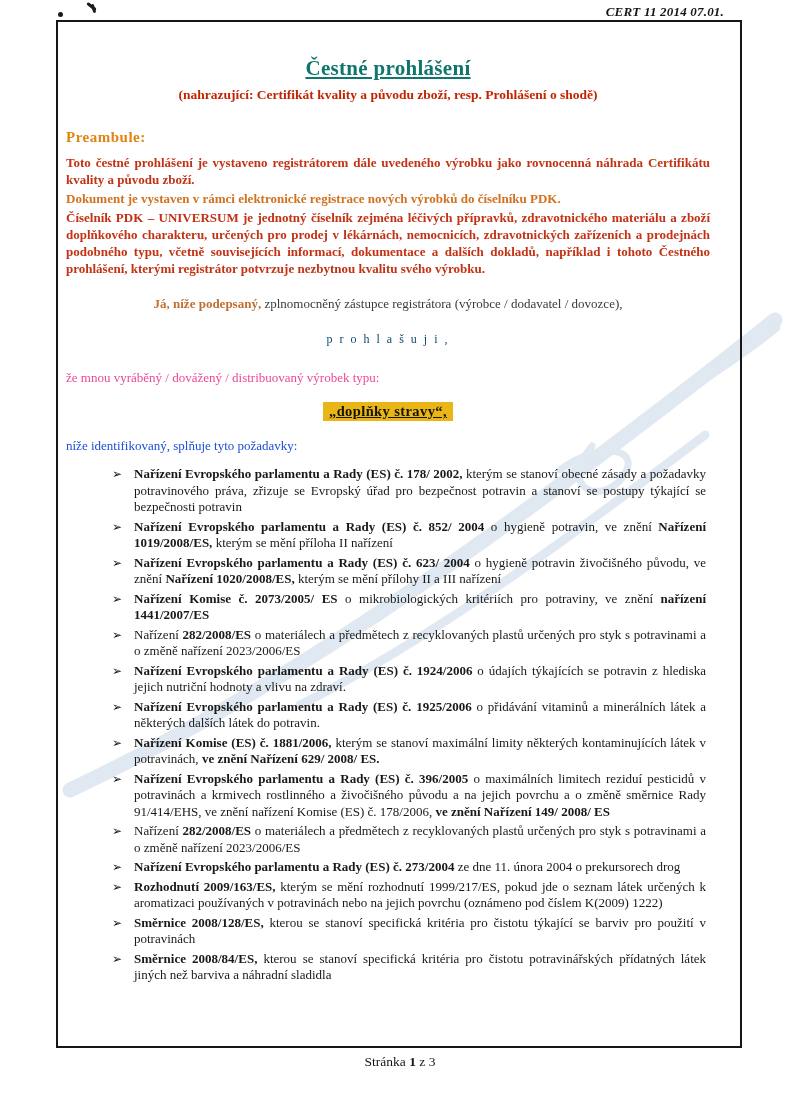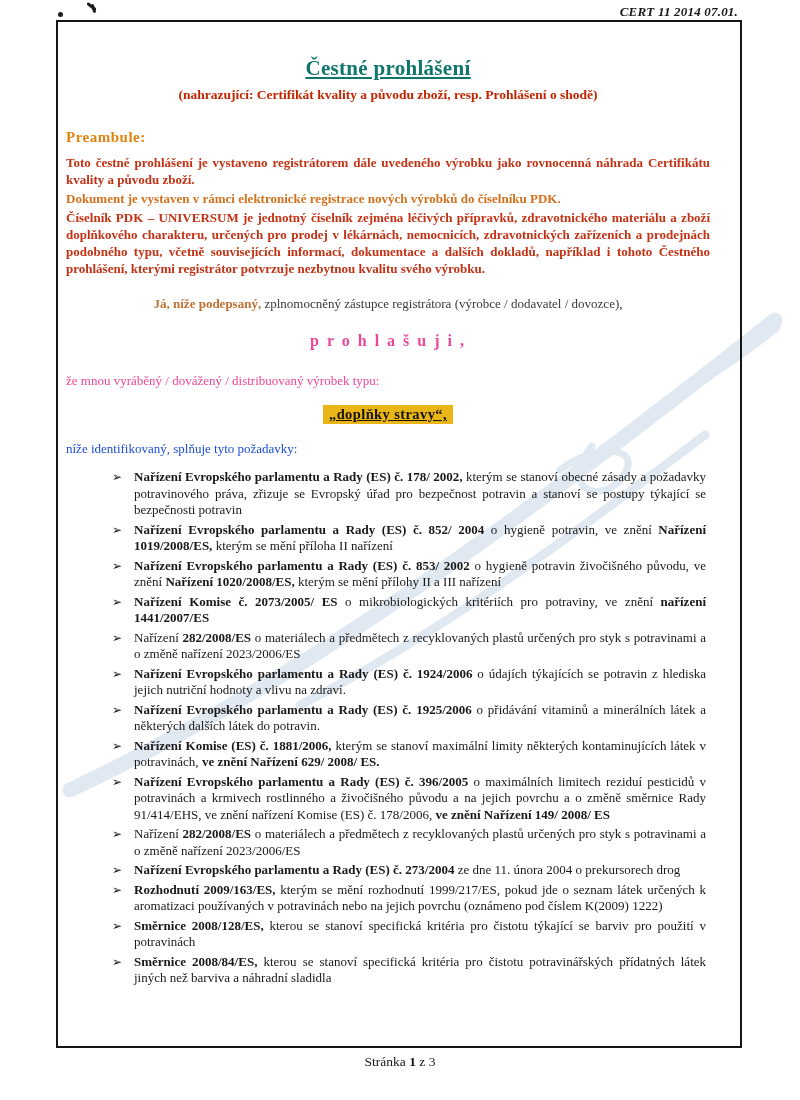--- a/index.html
+++ b/index.html
@@ -11,21 +11,21 @@
     color:#1e1e1e;
     overflow:hidden;
   }
   
   .artifact{position:absolute;background:#1b1b1b;}
   .a1{left:86px;top:5px;width:11px;height:3px;transform:rotate(38deg);border-radius:2px;}
   .a1b{left:92px;top:4px;width:3px;height:9px;transform:rotate(-18deg);border-radius:2px;}
   .a2{left:58px;top:12px;width:5px;height:5px;border-radius:50%;}
   
   .doc-code{
-    position:absolute;top:4px;right:62px;
+    position:absolute;top:4px;right:76px;
     font-size:13px;font-weight:bold;font-style:italic;
     color:#151515;letter-spacing:.2px;
   }
   
   .frame{
     position:absolute;left:56px;top:20px;width:686px;height:1028px;
     border:2px solid #161616;box-sizing:border-box;
     padding:34px 30px 0 8px;
   }
   .doc-title{
@@ -40,21 +40,21 @@
   .preamble-heading{
     font-size:15px;font-weight:bold;color:#e2830f;
     letter-spacing:.5px;margin:0 0 8px 0;
   }
   .preamble p{margin:0 0 2px 0;font-size:13px;font-weight:bold;line-height:17px;text-align:justify;}
   .pre-red{color:#c33214;}
   .pre-orange{color:#d2711e;}
   .intro-line{margin:18px 0 0 0;text-align:center;font-size:13px;line-height:17px;}
   .intro-lead{color:#c07030;font-weight:bold;}
   .intro-rest{color:#3a3a3a;}
-  .verb-line{margin:20px 0 0 0;text-align:center;font-size:16px;font-weight:bold;color:#ec4899;letter-spacing:2px;}
+  .verb-line{margin:20px 0 0 0;text-align:center;font-size:12px;font-weight:normal;color:#0c4a6e;letter-spacing:2px;}
   .product-line{margin:22px 0 0 0;font-size:13px;color:#ec4899;line-height:17px;}
   .highlight-wrap{margin:16px 0 0 0;text-align:center;}
   .highlight{
     display:inline-block;background:#e9b517;color:#161400;
     font-size:14.5px;font-weight:bold;text-decoration:underline;
     padding:1px 6px;letter-spacing:.4px;
   }
   .follow-line{margin:16px 0 0 0;font-size:13px;color:#1d4ed8;line-height:17px;}
   
   .req-list{list-style:none;margin:12px 0 0 0;padding:0 4px 0 48px;}
@@ -121,21 +121,21 @@
 
     <div class="highlight-wrap">
       <span class="highlight">„doplňky stravy“,</span>
     </div>
 
     <div class="follow-line">níže identifikovaný, splňuje tyto požadavky:</div>
 
     <ul class="req-list">
         <li><span class="bullet">➢</span><span class="b">Nařízení Evropského parlamentu a Rady (ES) č. 178/ 2002,</span><span> kterým se stanoví obecné zásady a požadavky potravinového práva, zřizuje se Evropský úřad pro bezpečnost potravin a stanoví se postupy týkající se bezpečnosti potravin</span></li>
         <li><span class="bullet">➢</span><span class="b">Nařízení Evropského parlamentu a Rady (ES) č. 852/ 2004</span><span> o hygieně potravin, ve znění </span><span class="b">Nařízení 1019/2008/ES,</span><span> kterým se mění příloha II nařízení</span></li>
-        <li><span class="bullet">➢</span><span class="b">Nařízení Evropského parlamentu a Rady (ES) č. 853/ 2002</span><span> o hygieně potravin živočišného původu, ve znění </span><span class="b">Nařízení 1020/2008/ES,</span><span> kterým se mění přílohy II a III nařízení</span></li>
+        <li><span class="bullet">➢</span><span class="b">Nařízení Evropského parlamentu a Rady (ES) č. 623/ 2004</span><span> o hygieně potravin živočišného původu, ve znění </span><span class="b">Nařízení 1020/2008/ES,</span><span> kterým se mění přílohy II a III nařízení</span></li>
         <li><span class="bullet">➢</span><span class="b">Nařízení Komise č. 2073/2005/ ES</span><span> o mikrobiologických kritériích pro potraviny, ve znění </span><span class="b">nařízení 1441/2007/ES</span></li>
         <li><span class="bullet">➢</span><span>Nařízení </span><span class="b">282/2008/ES</span><span> o materiálech a předmětech z recyklovaných plastů určených pro styk s potravinami a o změně nařízení 2023/2006/ES</span></li>
         <li><span class="bullet">➢</span><span class="b">Nařízení Evropského parlamentu a Rady (ES) č. 1924/2006</span><span> o údajích týkajících se potravin z hlediska jejich nutriční hodnoty a vlivu na zdraví.</span></li>
         <li><span class="bullet">➢</span><span class="b">Nařízení Evropského parlamentu a Rady (ES) č. 1925/2006</span><span> o přidávání vitaminů a minerálních látek a některých dalších látek do potravin.</span></li>
         <li><span class="bullet">➢</span><span class="b">Nařízení Komise (ES) č. 1881/2006,</span><span> kterým se stanoví maximální limity některých kontaminujících látek v potravinách, </span><span class="b">ve znění Nařízení 629/ 2008/ ES.</span></li>
         <li><span class="bullet">➢</span><span class="b">Nařízení Evropského parlamentu a Rady (ES) č. 396/2005</span><span> o maximálních limitech reziduí pesticidů v potravinách a krmivech rostlinného a živočišného původu a na jejich povrchu a o změně směrnice Rady 91/414/EHS, ve znění nařízení Komise (ES) č. 178/2006, </span><span class="b">ve znění Nařízení 149/ 2008/ ES</span></li>
         <li><span class="bullet">➢</span><span>Nařízení </span><span class="b">282/2008/ES</span><span> o materiálech a předmětech z recyklovaných plastů určených pro styk s potravinami a o změně nařízení 2023/2006/ES</span></li>
         <li><span class="bullet">➢</span><span class="b">Nařízení Evropského parlamentu a Rady (ES) č. 273/2004</span><span> ze dne 11. února 2004 o prekursorech drog</span></li>
         <li><span class="bullet">➢</span><span class="b">Rozhodnutí 2009/163/ES,</span><span> kterým se mění rozhodnutí 1999/217/ES, pokud jde o seznam látek určených k aromatizaci používaných v potravinách nebo na jejich povrchu (oznámeno pod číslem K(2009) 1222)</span></li>
         <li><span class="bullet">➢</span><span class="b">Směrnice 2008/128/ES,</span><span> kterou se stanoví specifická kritéria pro čistotu týkající se barviv pro použití v potravinách</span></li>

